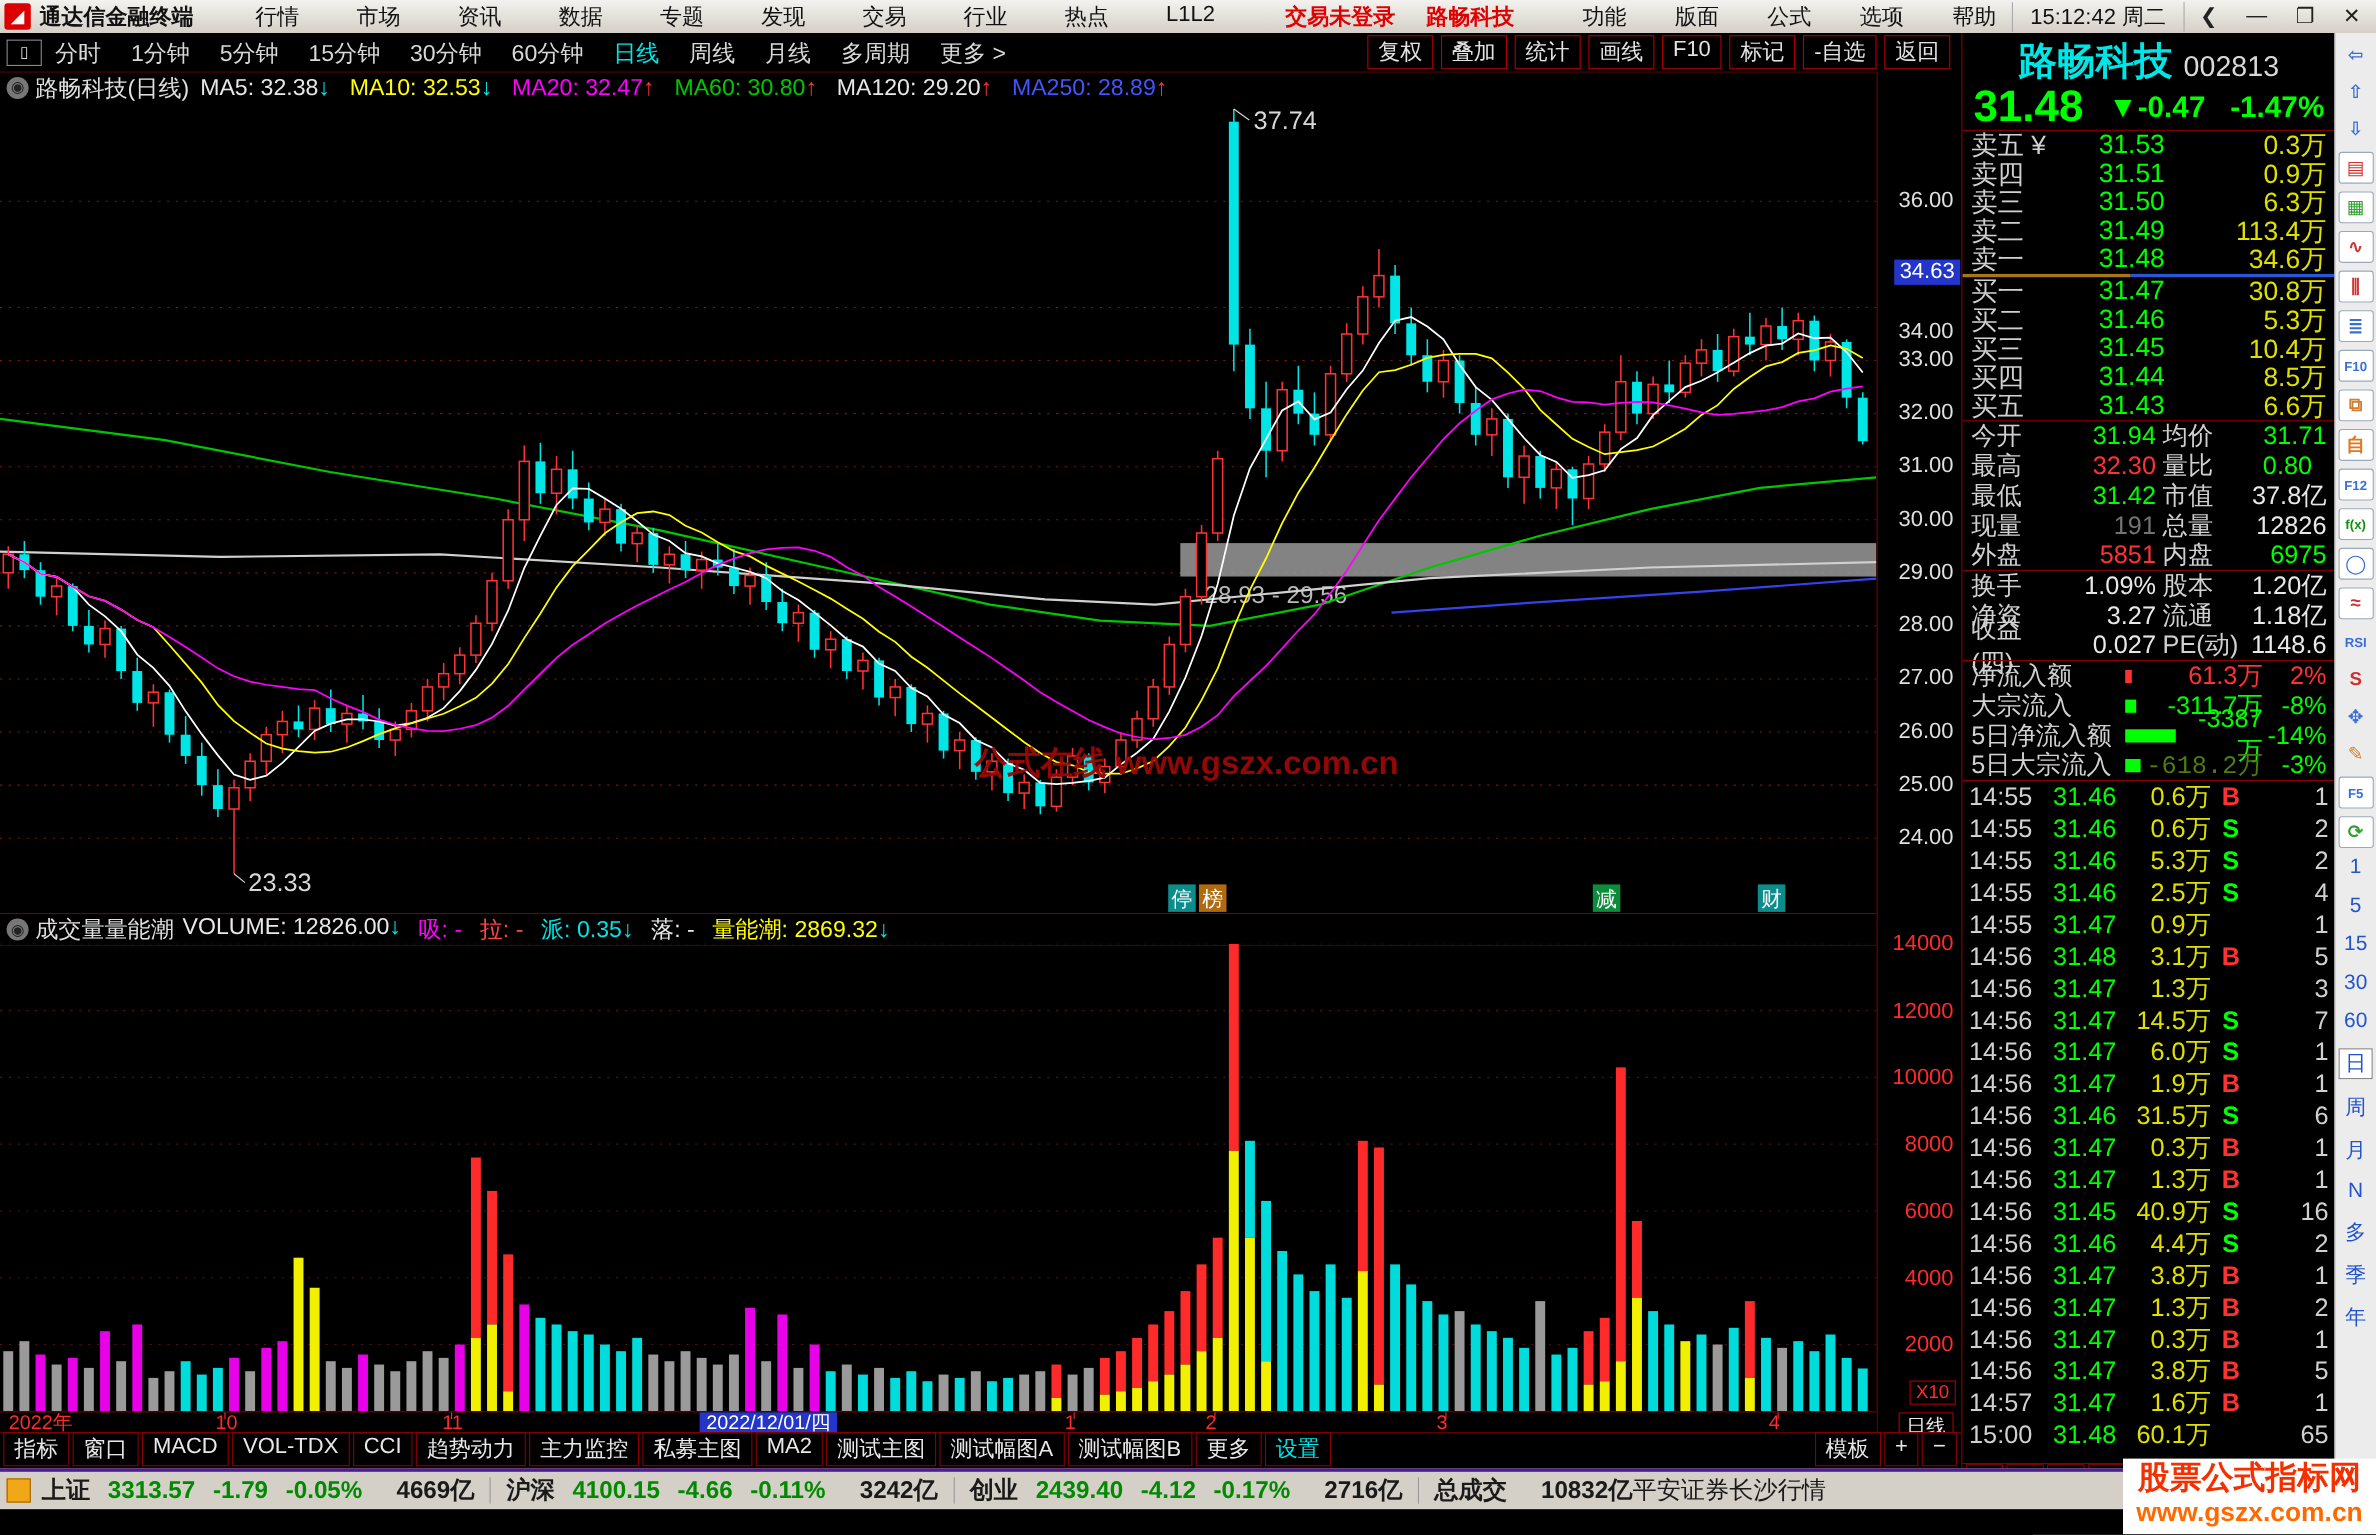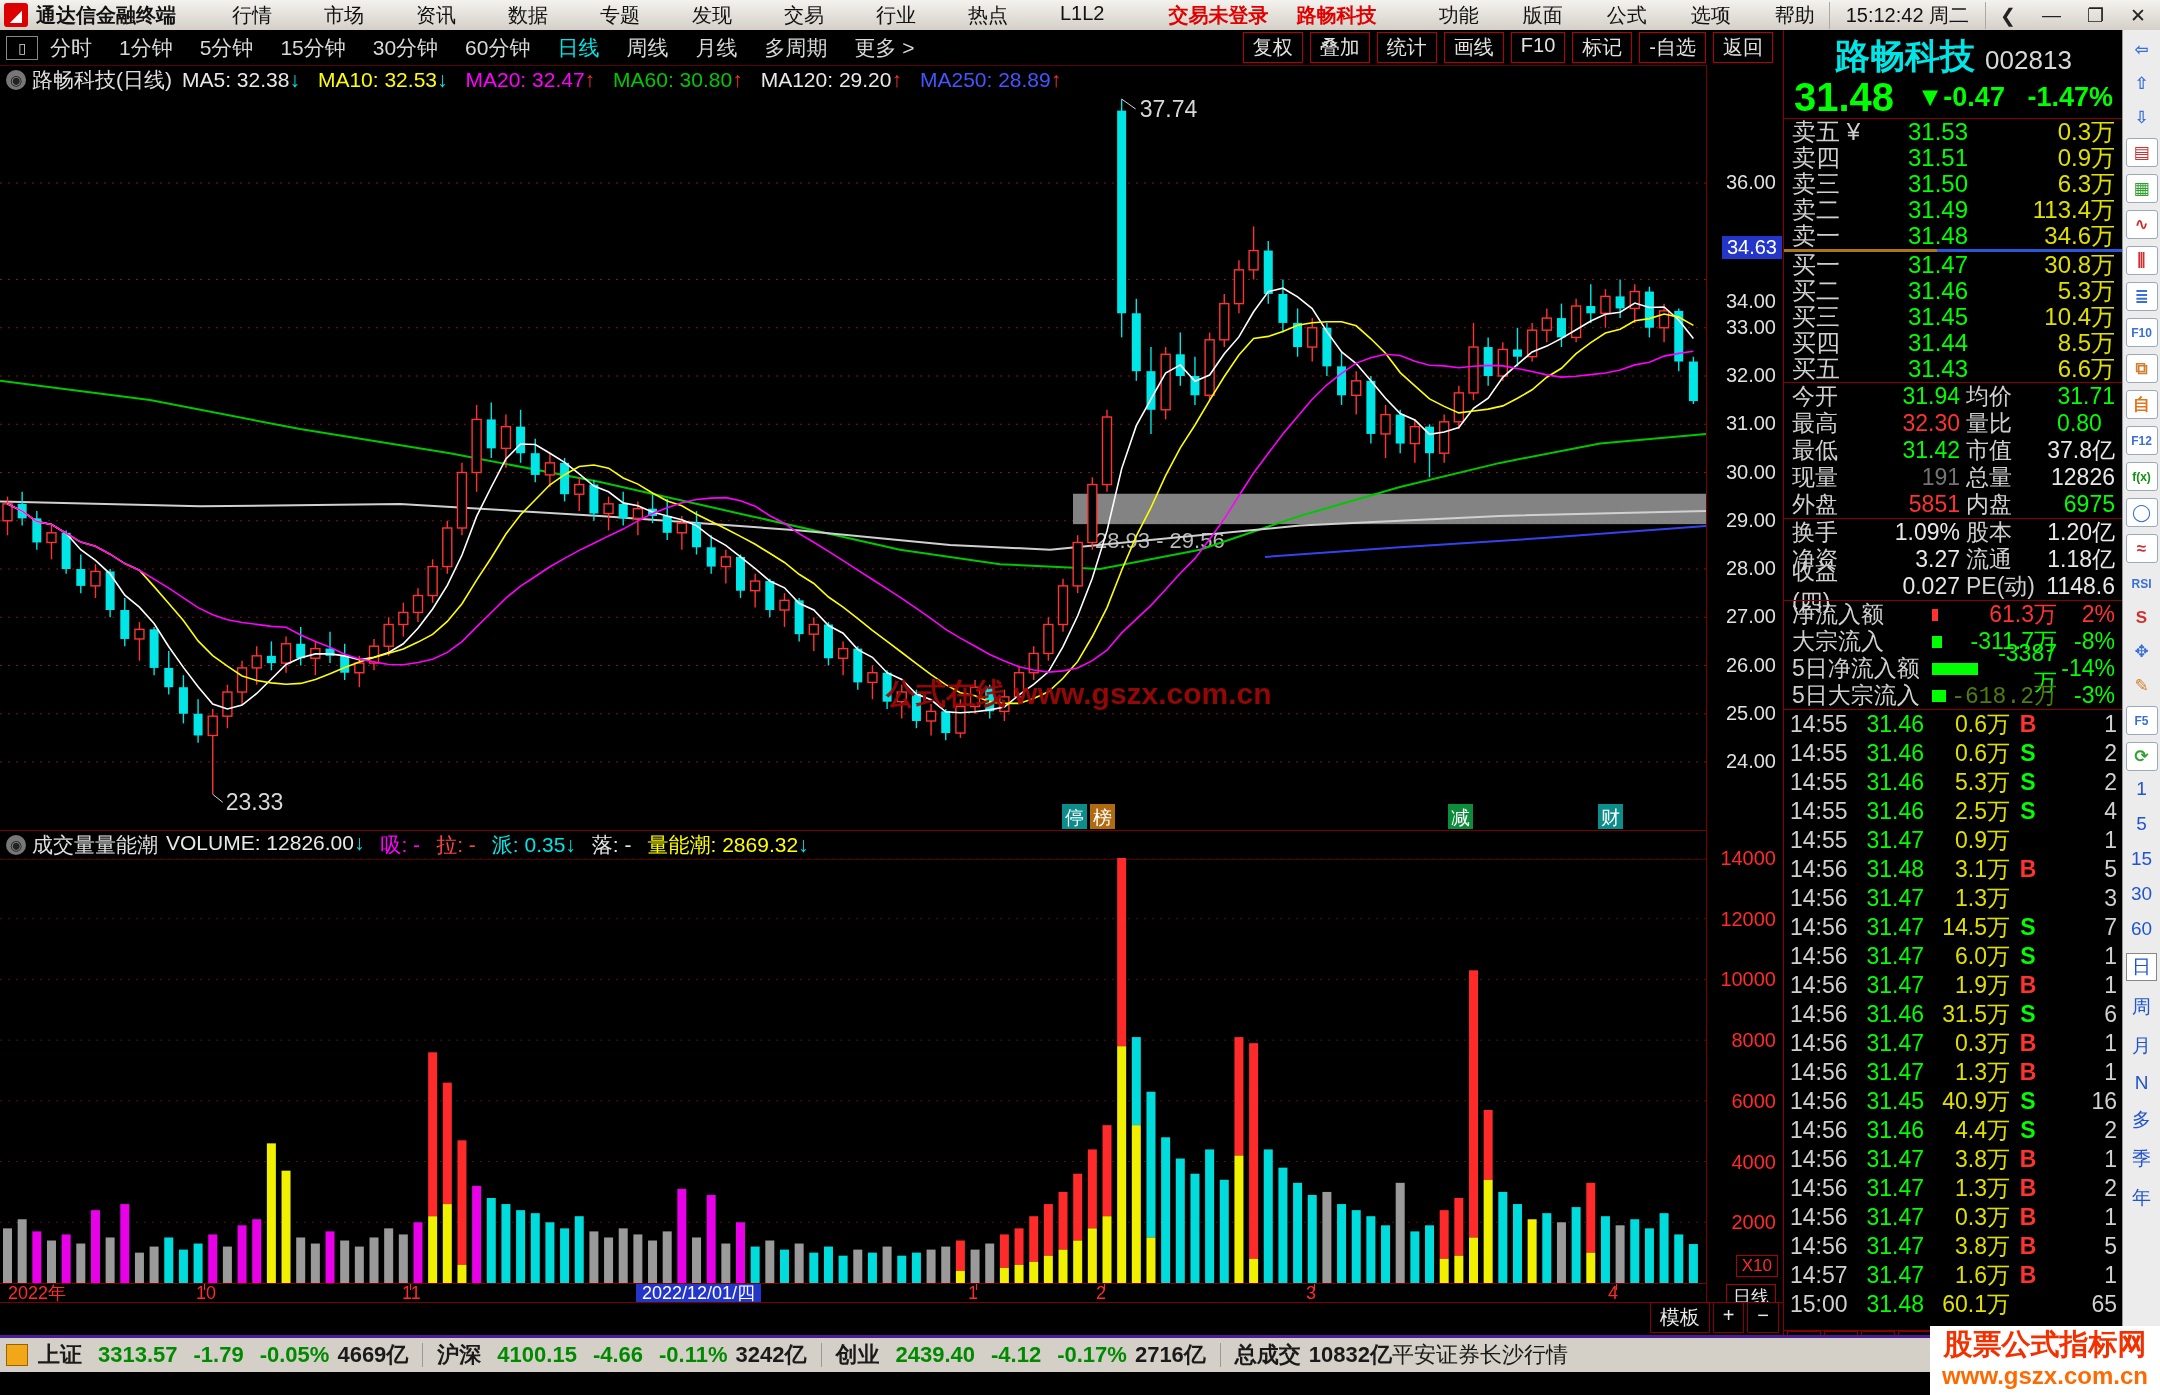--- a/index.html
+++ b/index.html
@@ -96,21 +96,21 @@
 .strip-icon{width:30px;height:27px;display:flex;align-items:center;justify-content:center;
   font-size:17px;margin-bottom:7px;font-weight:bold;}
 .strip-icon.boxed{border:1px solid #9ab;background:#fff;border-radius:3px;}
 .strip-period{font-size:19px;color:#2255cc;margin-bottom:13px;}
 .strip-period.active{background:#fff;border:1px solid #888;padding:0 5px;}
 
 #statusbar{left:0;top:1335px;width:2160px;height:34px;background:#d4d0c8;border-top:3px solid #4c1d95;
   display:flex;align-items:center;font-size:22px;color:#1a1a1a;}
 #mkt-icon{width:20px;height:20px;background:#f0a818;border:1px solid #a06000;margin:0 10px 0 6px;}
 .sb-num{color:#008a00;font-weight:bold;margin-left:16px;}
-.sb-amt{margin-left:8px;font-weight:bold;}
+.sb-amt{margin-left:31px;font-weight:bold;}
 .sb-sep{width:1px;height:24px;background:#999;margin:0 14px;}
 .sb-lbl{font-weight:bold;}
 
 #wm-box{left:1930px;top:1326px;width:230px;height:69px;background:#fff;z-index:50;text-align:center;}
 #wm-box .l1{color:#f53000;font-size:29px;font-weight:bold;line-height:36px;}
 #wm-box .l2{color:#ff6a00;font-size:24px;font-weight:bold;line-height:28px;}
 </style>
 </head>
 <body>
 
@@ -654,20 +654,36 @@
       <div class="xtick" style="left: 976px;"></div>
       <div class="xlabel" style="left: 1096px;">2</div>
       <div class="xtick" style="left: 1104px;"></div>
       <div class="xlabel" style="left: 1306px;">3</div>
       <div class="xtick" style="left: 1314px;"></div>
       <div class="xlabel" style="left: 1608px;">4</div>
       <div class="xtick" style="left: 1616px;"></div>
     </div>
 
   <div id="tabs1" class="abs">
+    <div id="tabs1-items" style="display:flex">
+        <span class="tab">指标</span>
+        <span class="tab">窗口</span>
+        <span class="tab">MACD</span>
+        <span class="tab">VOL-TDX</span>
+        <span class="tab">CCI</span>
+        <span class="tab">趋势动力</span>
+        <span class="tab">主力监控</span>
+        <span class="tab">私募主图</span>
+        <span class="tab">MA2</span>
+        <span class="tab">测试主图</span>
+        <span class="tab">测试幅图A</span>
+        <span class="tab">测试幅图B</span>
+        <span class="tab">更多</span>
+        <span class="tab cyan">设置</span>
+      </div>
     <div id="tabs1-right">
         <span class="tab">模板</span>
         <span class="tab">+</span>
         <span class="tab">−</span>
       </div>
   </div>
 
   <div id="qpanel" class="abs">
     <div id="qp-titlerow">
       <span id="qp-name">路畅科技</span>

